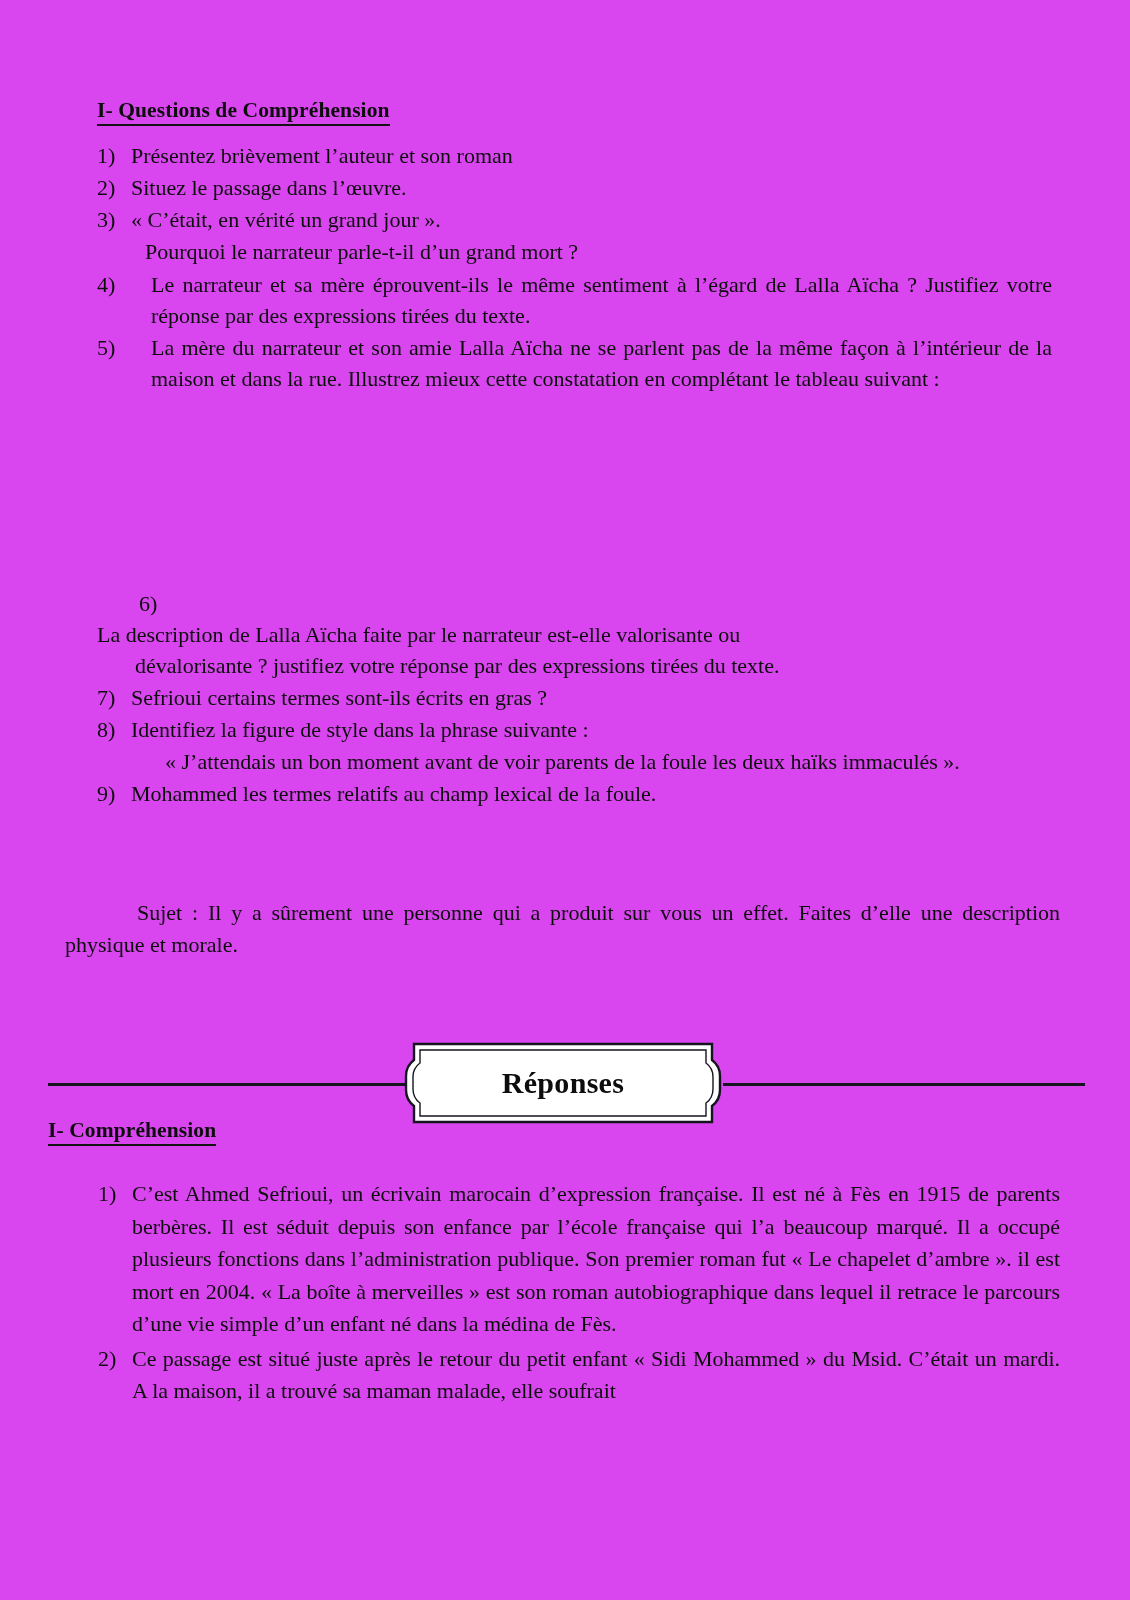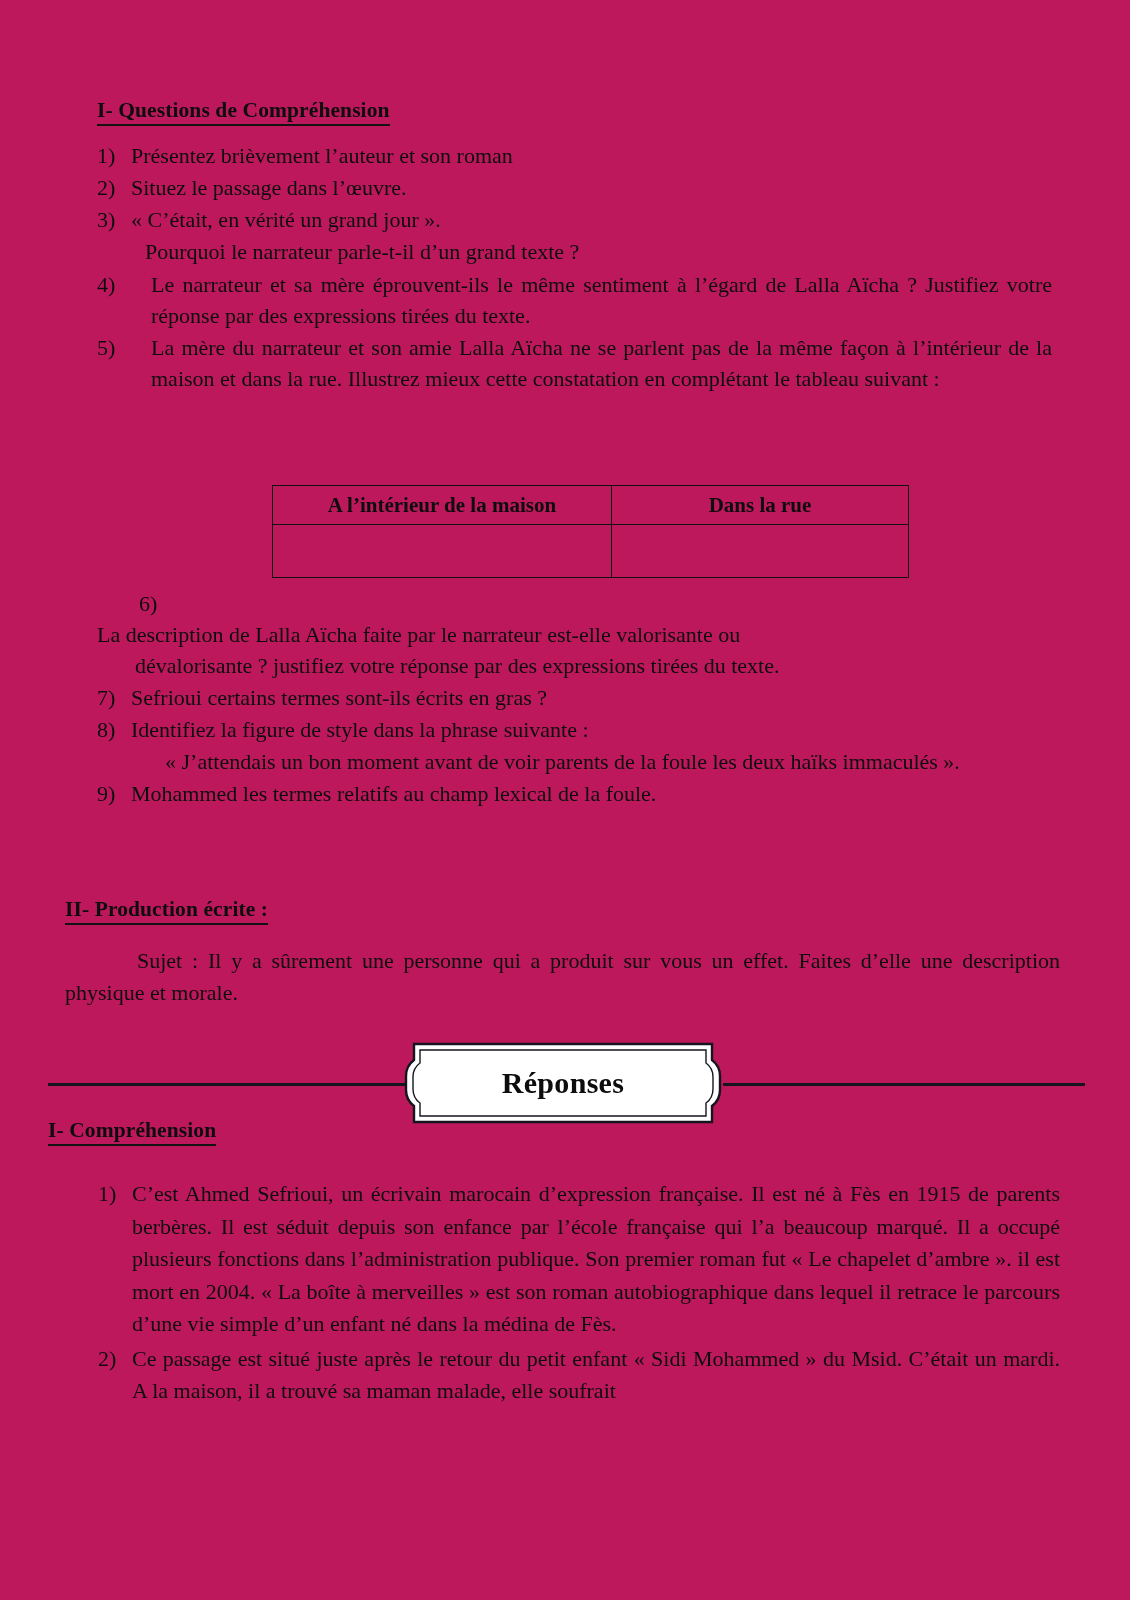--- a/index.html
+++ b/index.html
@@ -12,21 +12,21 @@
     height: 1600px;
     position: relative;
     overflow: hidden;
     font-family: "Liberation Serif", "DejaVu Serif", serif;
     color: #0d0d0d;
   }
 
   .page {
     position: absolute;
     inset: 0;
-    background: #be185d;
+    background: #d946ef;
   }
 
   
   .section-head {
     font-weight: bold;
     font-size: 21.5px;
     letter-spacing: 0.1px;
     display: inline-block;
     border-bottom: 2.5px solid #121212;
     padding-bottom: 1px;
@@ -213,53 +213,35 @@
       <div class="qrow q-block">
         <span class="q-num">2)</span>
         <span class="q-text">Situez le passage dans l’œuvre.</span>
       </div>
 
       <div class="qrow q-block">
         <span class="q-num">3)</span>
         <span class="q-text">« C’était, en vérité un grand jour ».</span>
       </div>
 
-      <div class="qrow q-sub">Pourquoi le narrateur parle-t-il d’un grand texte ?</div>
+      <div class="qrow q-sub">Pourquoi le narrateur parle-t-il d’un grand mort ?</div>
 
       <div class="qrow q-block">
         <span class="q-num">4)</span>
         <span class="q-text just">Le narrateur et sa mère éprouvent-ils le même sentiment à l’égard de Lalla Aïcha ? Justifiez votre réponse par des expressions tirées du texte.</span>
       </div>
 
       <div class="qrow q-block">
         <span class="q-num">5)</span>
         <span class="q-text just">La mère du narrateur et son amie Lalla Aïcha ne se parlent pas de la même façon à l’intérieur de la maison et dans la rue. Illustrez mieux cette constatation en complétant le tableau suivant :</span>
       </div>
 
     </div>
   </div>
 
-  <table id="answers-table">
-    <colgroup>
-        <col class="c1">
-        <col class="c2">
-      </colgroup>
-    <thead>
-      <tr>
-        <th>A l’intérieur de la maison</th>
-        <th>Dans la rue</th>
-      </tr>
-    </thead>
-    <tbody>
-      <tr>
-        <td class="body-cell"></td>
-        <td class="body-cell"></td>
-      </tr>
-    </tbody>
-  </table>
 
   <div id="questions-tail">
 
     <div class="q6-num">6)</div>
 
     <div class="q6-body">
       <span>La description de Lalla Aïcha faite par le narrateur est-elle valorisante ou</span>
       <span class="cont">dévalorisante ? justifiez votre réponse par des expressions tirées du texte.</span>
     </div>
 
@@ -276,23 +258,20 @@
     <div class="qrow q-sub just">« J’attendais un bon moment avant de voir parents de la foule les deux haïks immaculés ».</div>
 
     <div class="qrow q-block">
       <span class="q-num">9)</span>
       <span class="q-text">Mohammed les termes relatifs au champ lexical de la foule.</span>
     </div>
 
   </div>
 
   <div id="production-section">
-    <div id="production-head">
-      <span class="section-head">II- Production écrite :</span>
-    </div>
     <div class="prod-para">
       <span class="indent"></span><span>Sujet : Il y a sûrement une personne qui a produit sur vous un effet. Faites d’elle</span>
       <span>une description physique et morale.</span>
     </div>
   </div>
 
   <div id="reponses-banner">
     <div class="rule left"></div>
     <div class="rule right"></div>
     <div class="cartouche">

